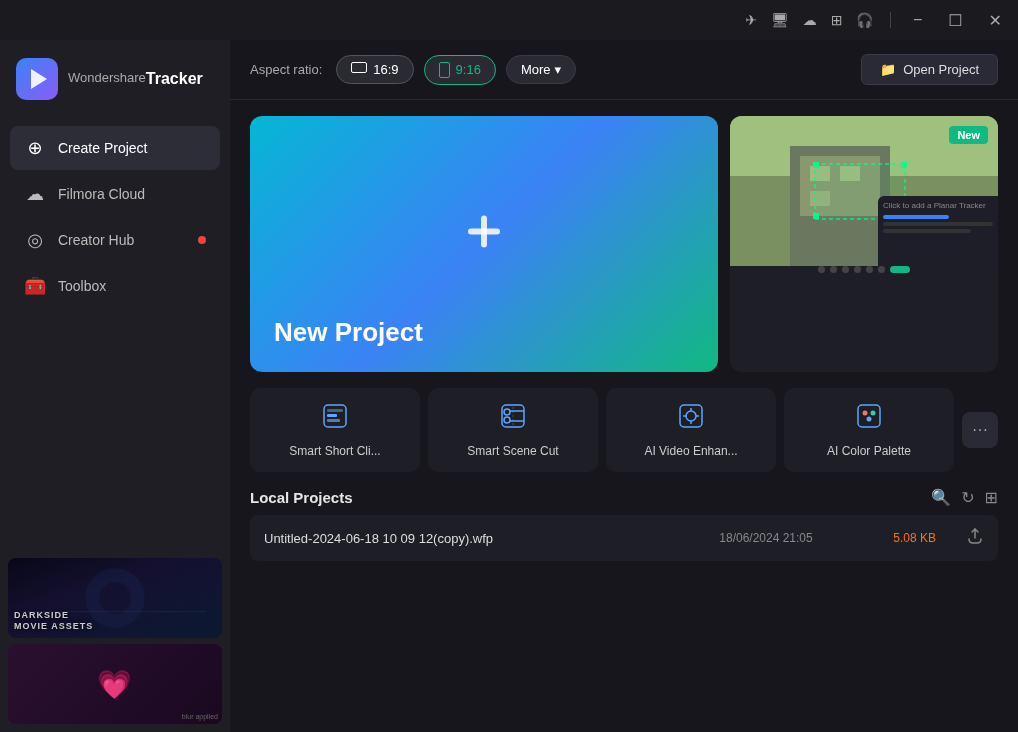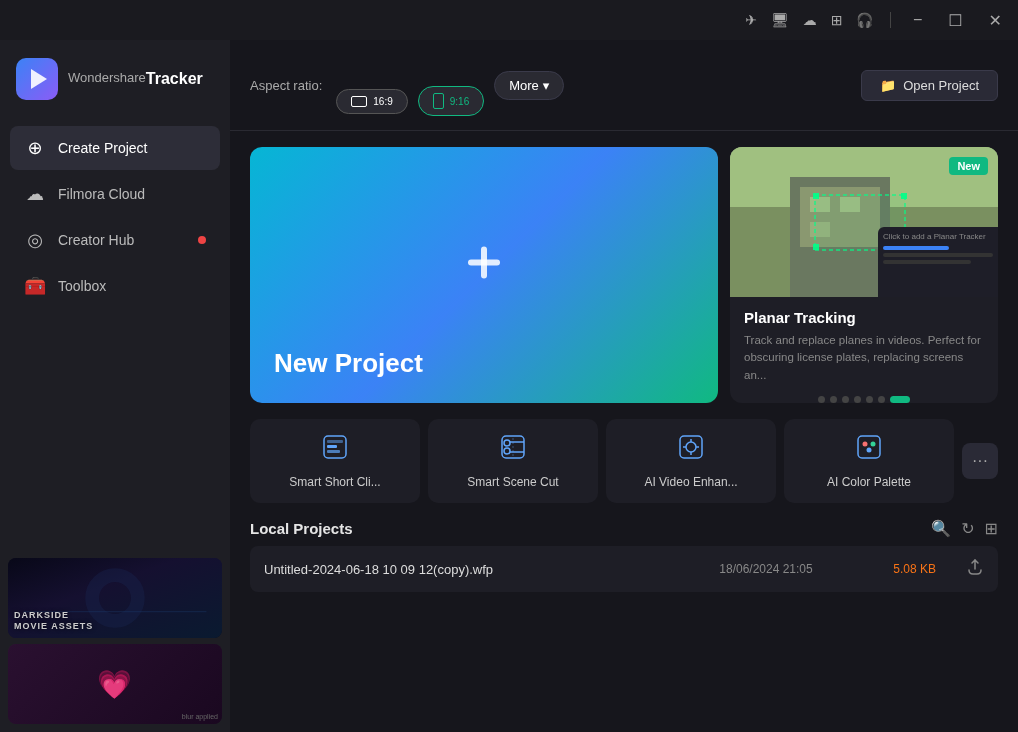--- a/index.html
+++ b/index.html
@@ -187,30 +187,29 @@
       border-bottom: 1px solid #2a2a32;
       flex-shrink: 0;
     }
     .toolbar-label {
       color: #aaa;
       font-size: 13px;
       margin-right: 4px;
     }
     .aspect-btn {
       display: flex;
-      align-items: center;
+      align-items: flex-start;
       gap: 6px;
       padding: 6px 14px;
       border-radius: 20px;
       background: #2a2a32;
       border: 1.5px solid #3a3a4a;
       color: #fff;
-      font-size: 10px;
-      cursor: pointer;
-      margin-top: 32px;
+      font-size: 13px;
+      cursor: pointer;
     }
     .aspect-btn.active {
       border-color: #555;
     }
     .aspect-icon-rect {
       width: 16px;
       height: 11px;
       border: 1.5px solid currentColor;
       border-radius: 2px;
     }
@@ -626,24 +625,20 @@
               </svg>
 
               <div class="pt-overlay">
                 <div style="font-size:8px;color:#888;margin-bottom:2px;">Click to add a Planar Tracker</div>
                 <div class="pt-overlay-bar active"></div>
                 <div class="pt-overlay-bar" style="width:100%"></div>
                 <div class="pt-overlay-bar" style="width:80%"></div>
               </div>
             </div>
           </div>
-          <div class="feature-info">
-            <div class="feature-title">Planar Tracking</div>
-            <div class="feature-desc">Track and replace planes in videos. Perfect for obscuring license plates, replacing screens an...</div>
-          </div>
           <div class="carousel-dots">
             <div class="dot"></div>
             <div class="dot"></div>
             <div class="dot"></div>
             <div class="dot"></div>
             <div class="dot"></div>
             <div class="dot"></div>
             <div class="dot active"></div>
           </div>
         </div>

